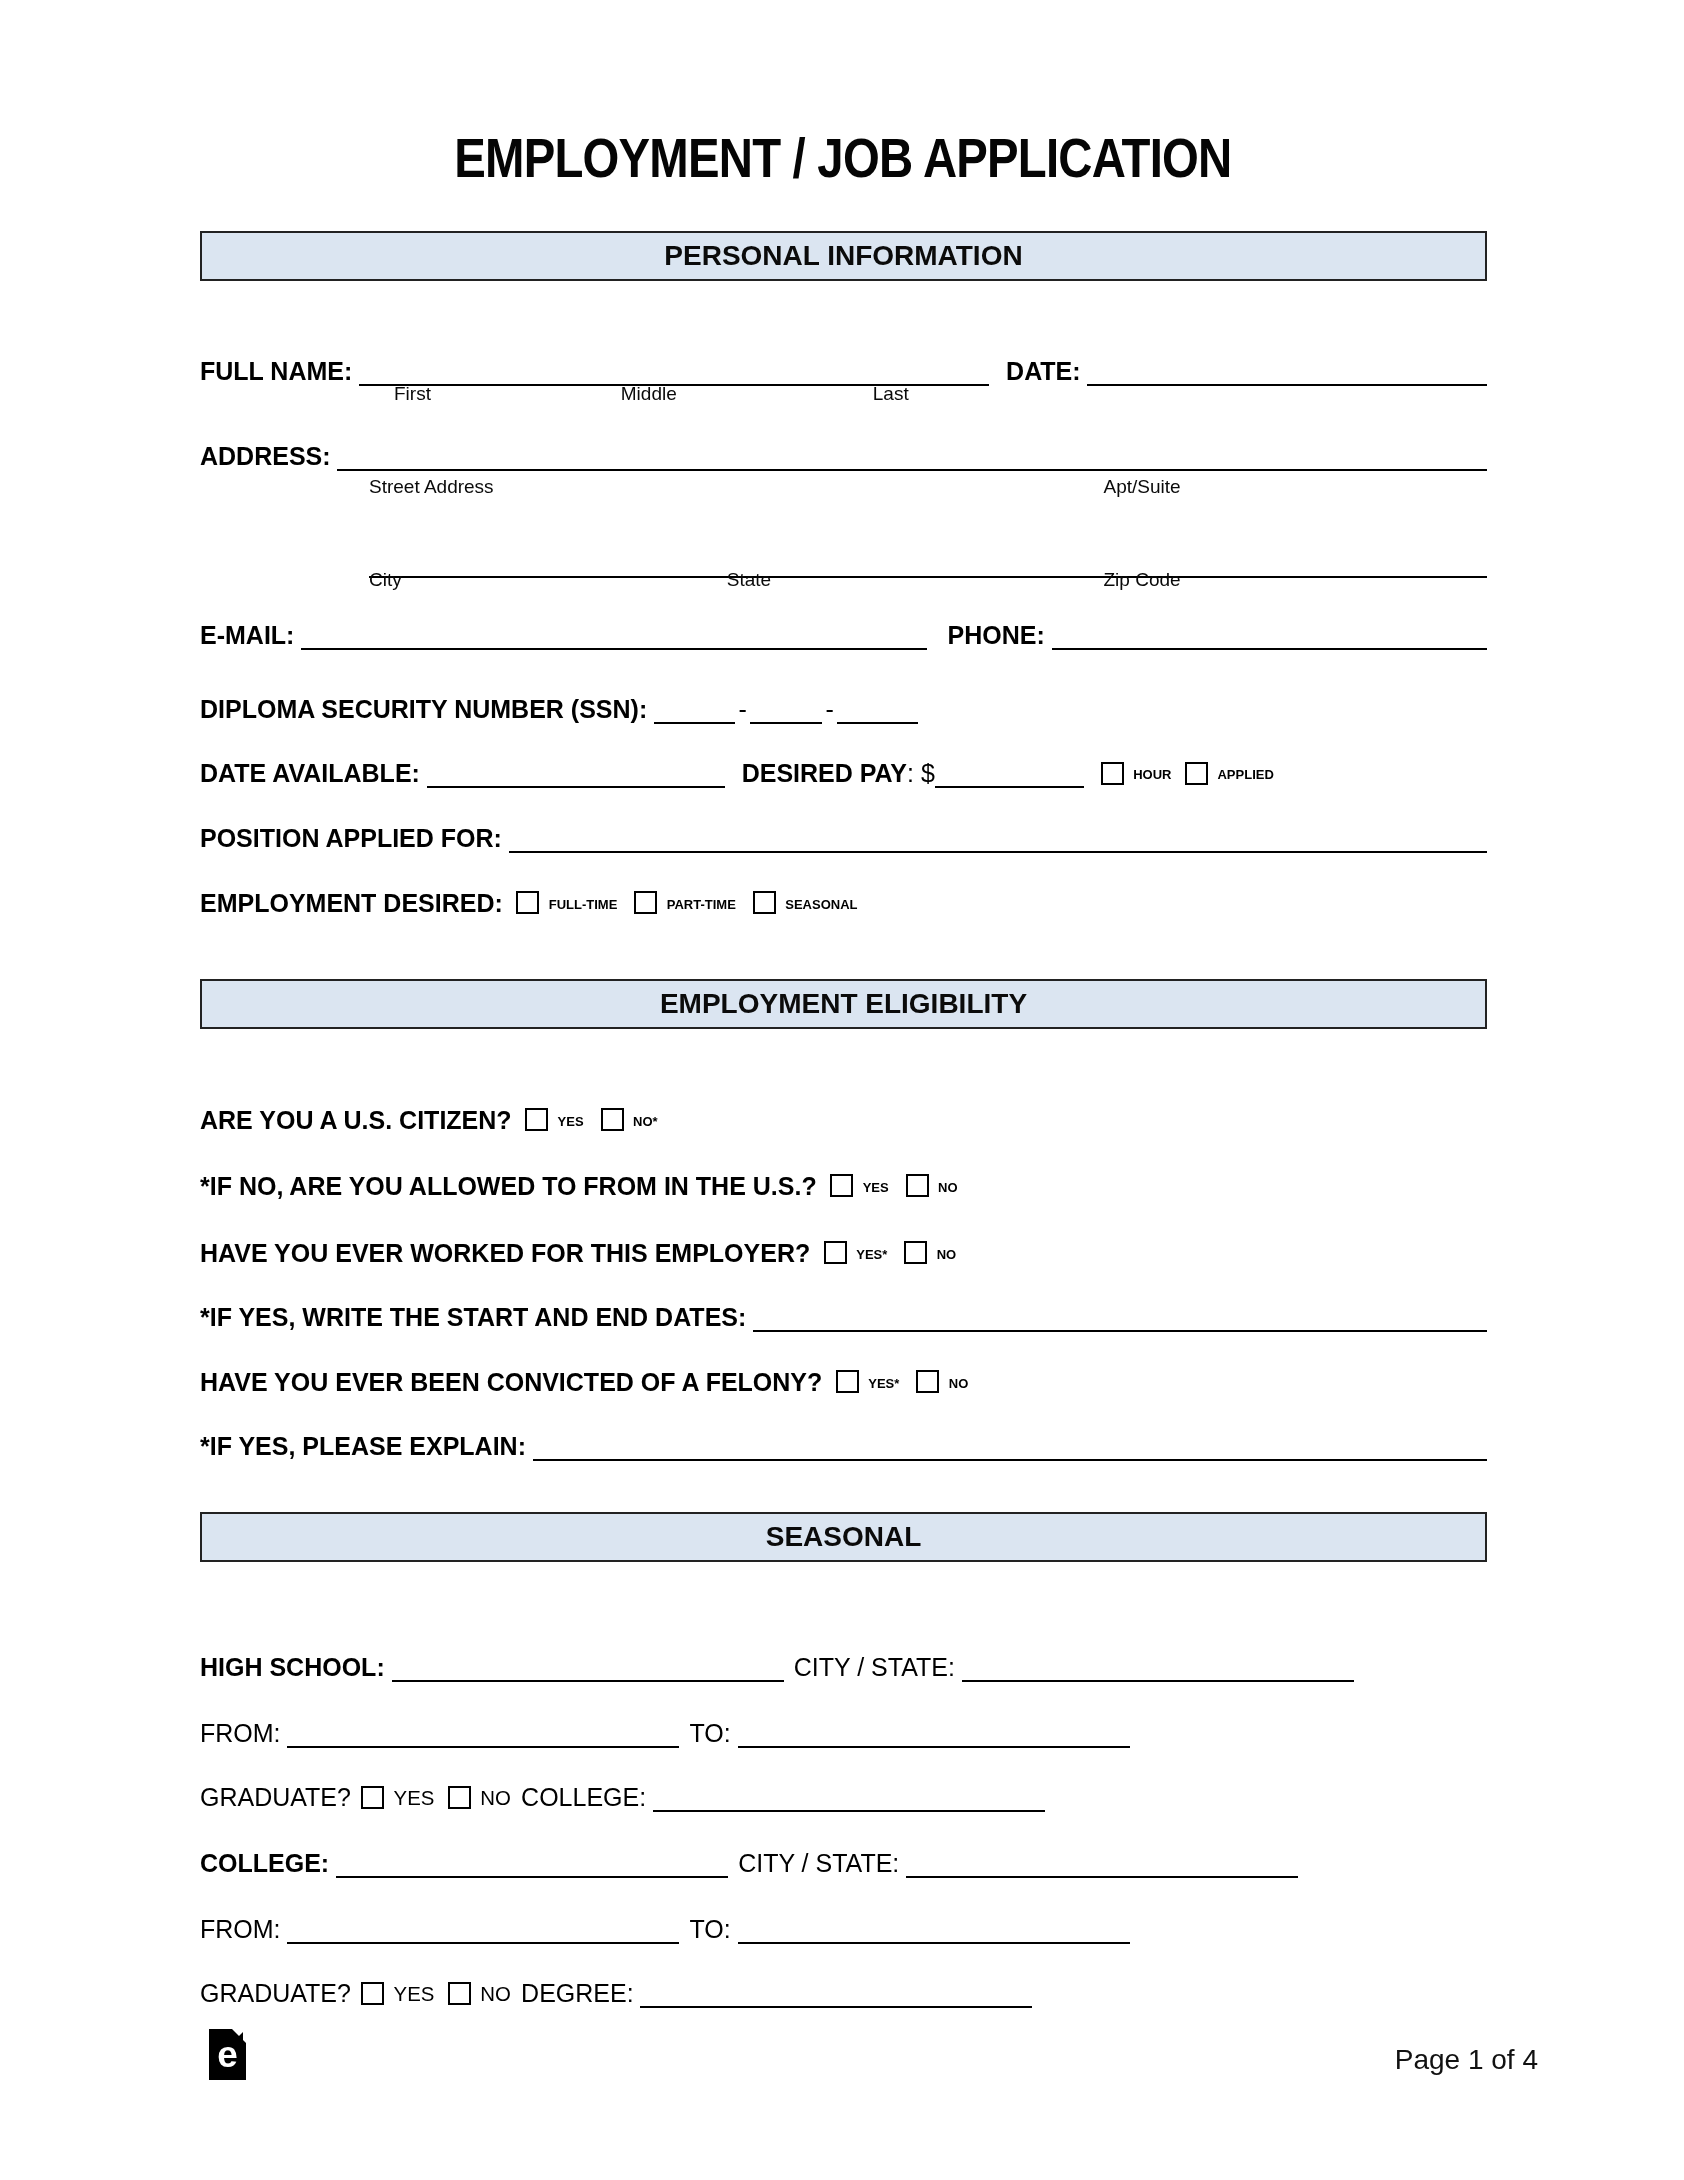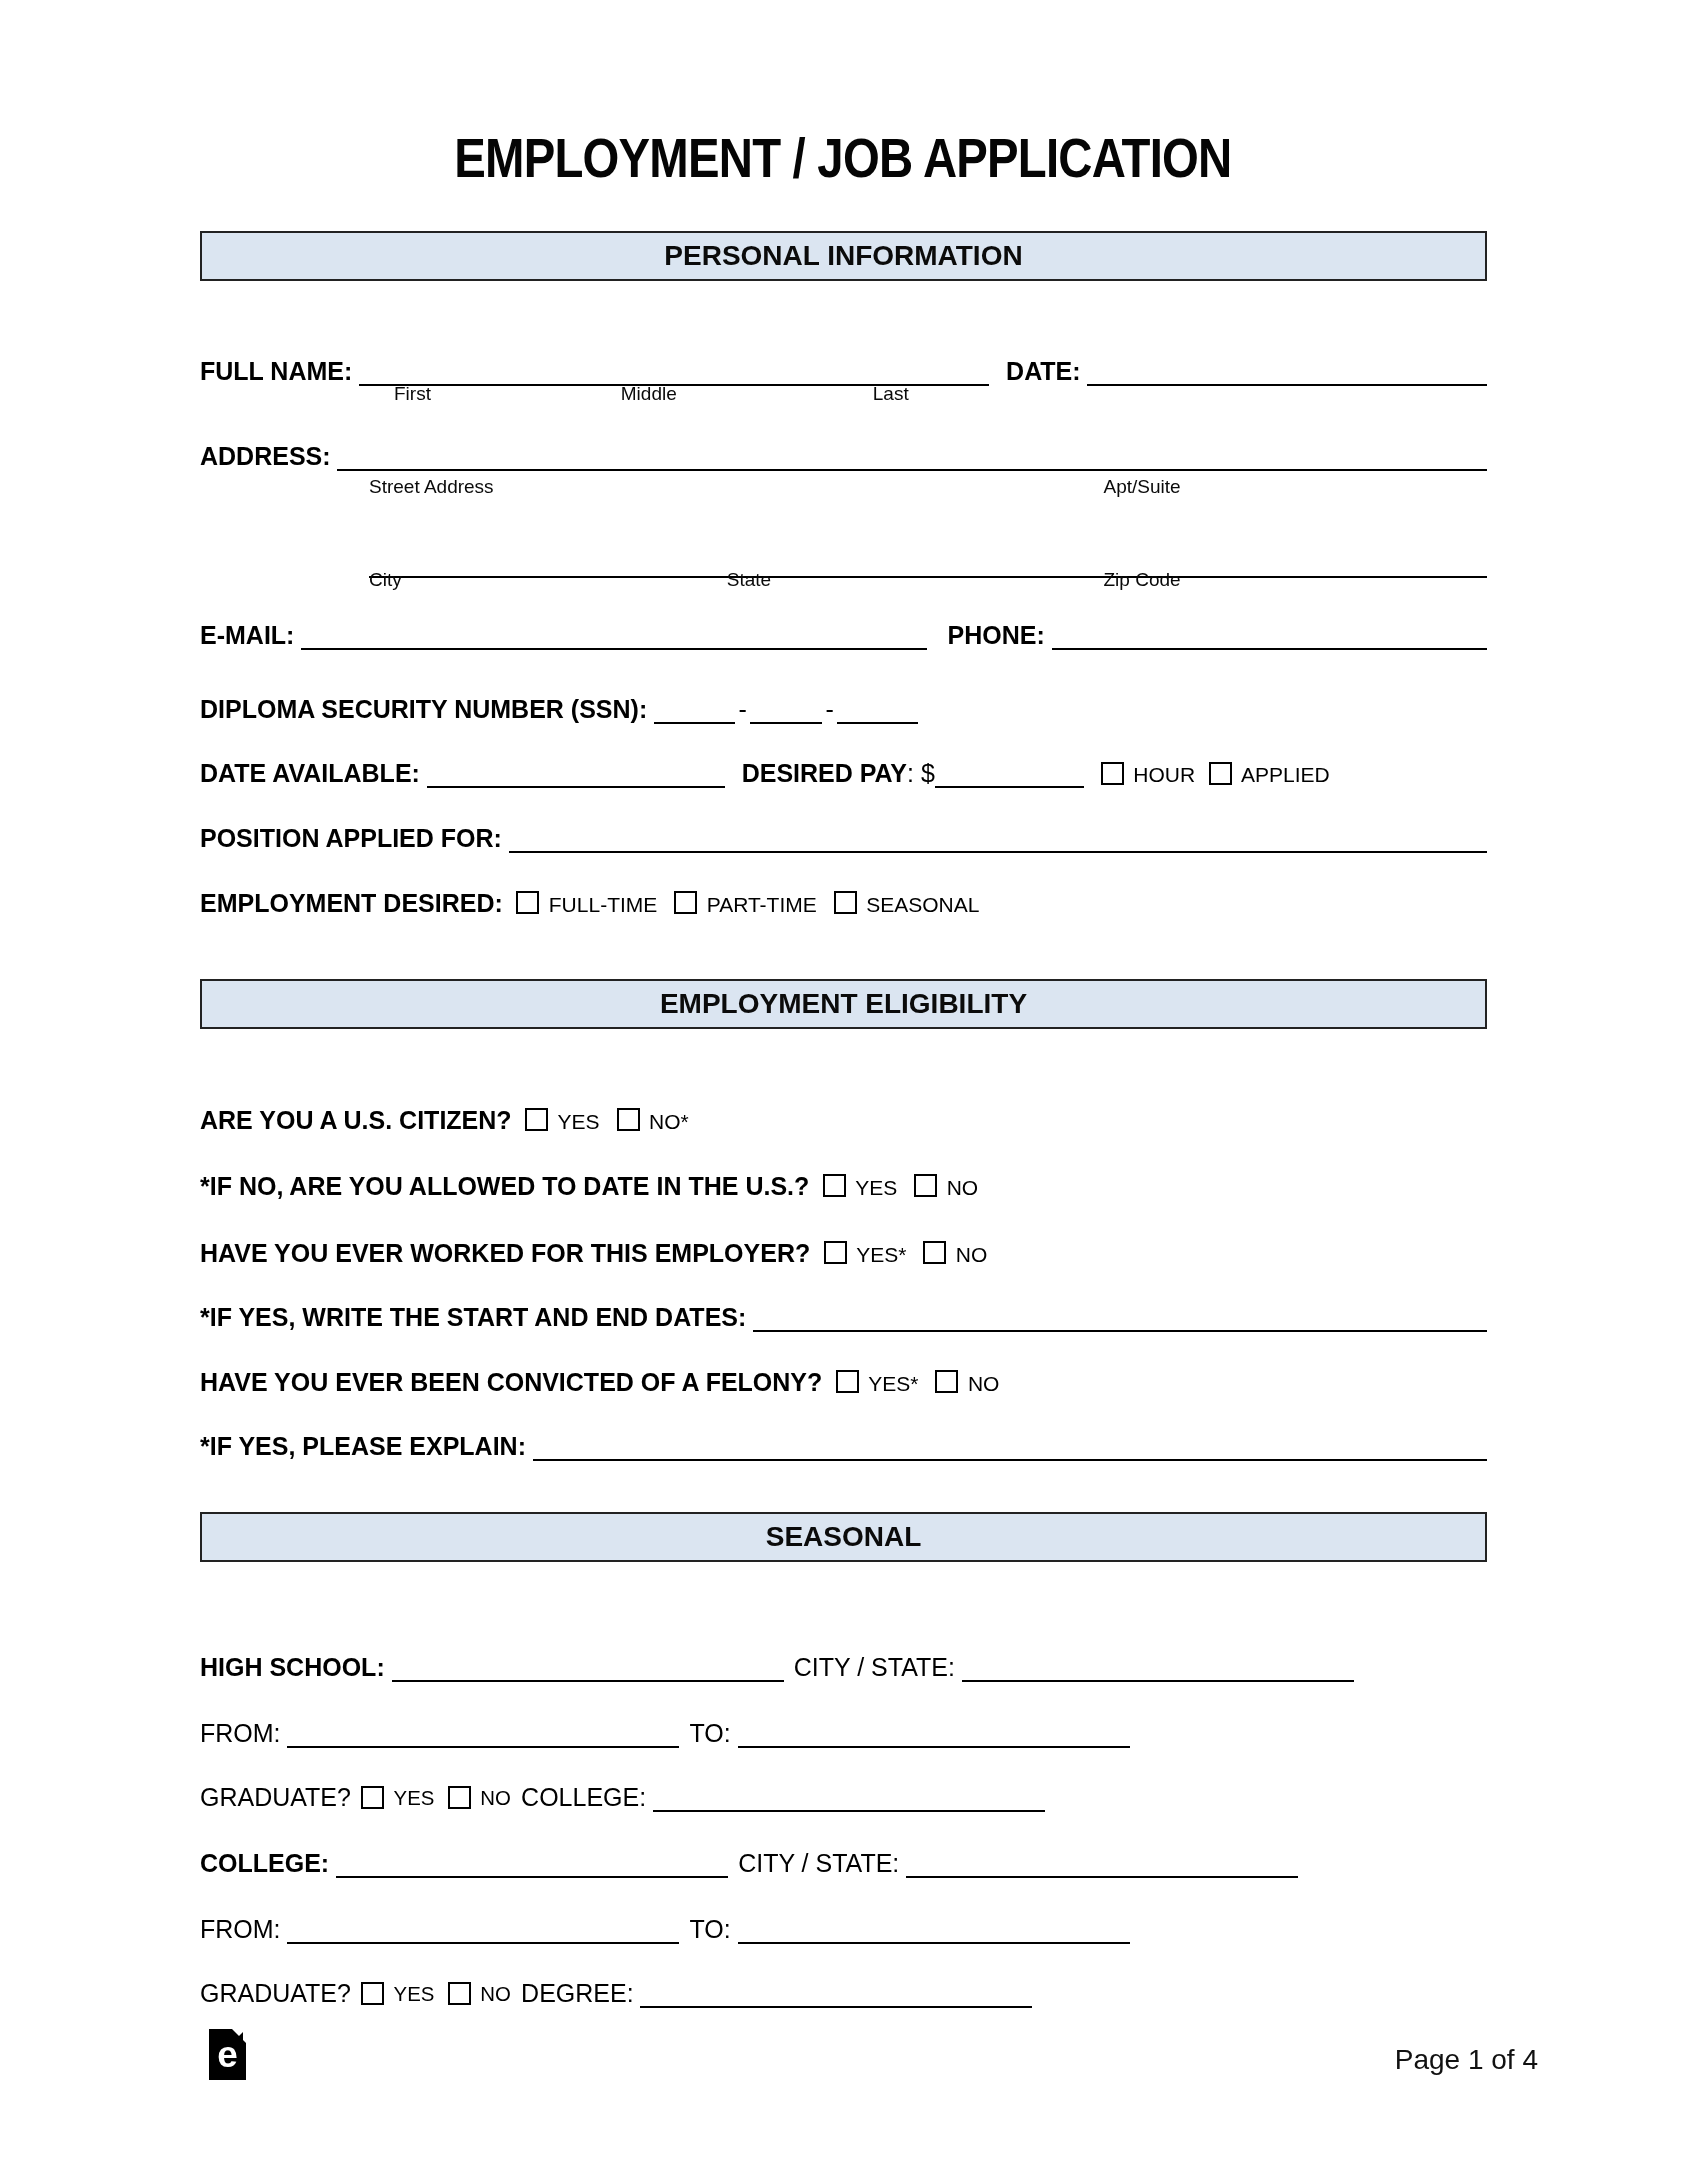--- a/index.html
+++ b/index.html
@@ -34,21 +34,21 @@
   .reg{font-weight:normal;font-size:25px;white-space:nowrap;line-height:1.15;}
   .line{border-bottom:2.6px solid #000;height:29px;box-sizing:border-box;}
   .grow{flex:1 1 auto;}
   .subrow{position:absolute;height:24px;}
   .sub{position:absolute;bottom:0;font-size:19px;color:#0a0a0a;white-space:nowrap;}
   .cb{
     width:19px;height:19px;border:2.6px solid #000;
     display:inline-block;background:#fff;flex:0 0 auto;
   }
   .opt{display:inline-flex;align-items:center;gap:9.4px;}
-  .opt-t{font-size:21px;white-space:nowrap;}
+  .opt-t{font-size:13px;white-space:nowrap;font-weight:bold;}
   .opt-t-lg{font-size:20.4px;white-space:nowrap;}
   .ml8{margin-left:6.8px;}.ml12{margin-left:10.2px;}.ml16{margin-left:13.6px;}
   .ml20{margin-left:17px;}.ml24{margin-left:20.4px;}
   .cbpad{margin-bottom:3.4px;}
   .hy{font-size:25px;line-height:1.15;margin:0 3.4px;}
   .footer-page{
     position:absolute;top:2044px;right:147px;
     font-size:28px;color:#111;
   }
   .logo{
@@ -174,21 +174,21 @@
       <span class="cb cbpad"></span>
       <span class="opt-t">YES</span>
     </span>
     <span class="opt ml20">
       <span class="cb cbpad"></span>
       <span class="opt-t">NO*</span>
     </span>
   </div>
 
   <div class="row" style="top:1156px">
-    <span class="lbl">*IF NO, ARE YOU ALLOWED TO DATE IN THE U.S.?</span>
+    <span class="lbl">*IF NO, ARE YOU ALLOWED TO FROM IN THE U.S.?</span>
     <span class="opt ml16">
       <span class="cb cbpad"></span>
       <span class="opt-t">YES</span>
     </span>
     <span class="opt ml20">
       <span class="cb cbpad"></span>
       <span class="opt-t">NO</span>
     </span>
   </div>
 

